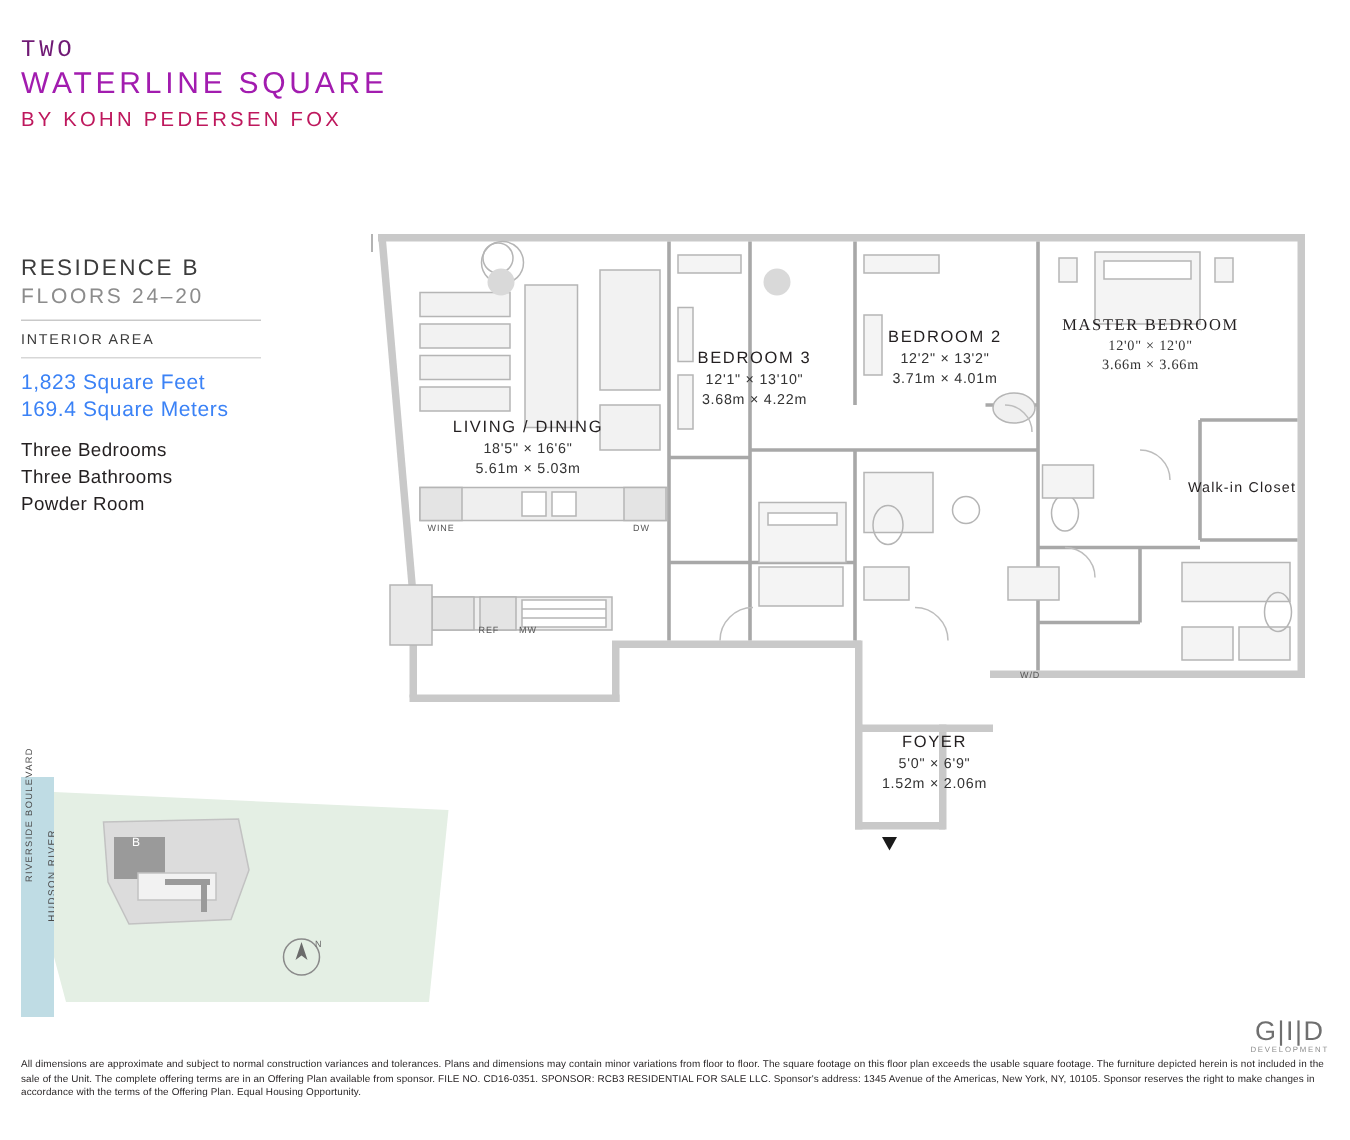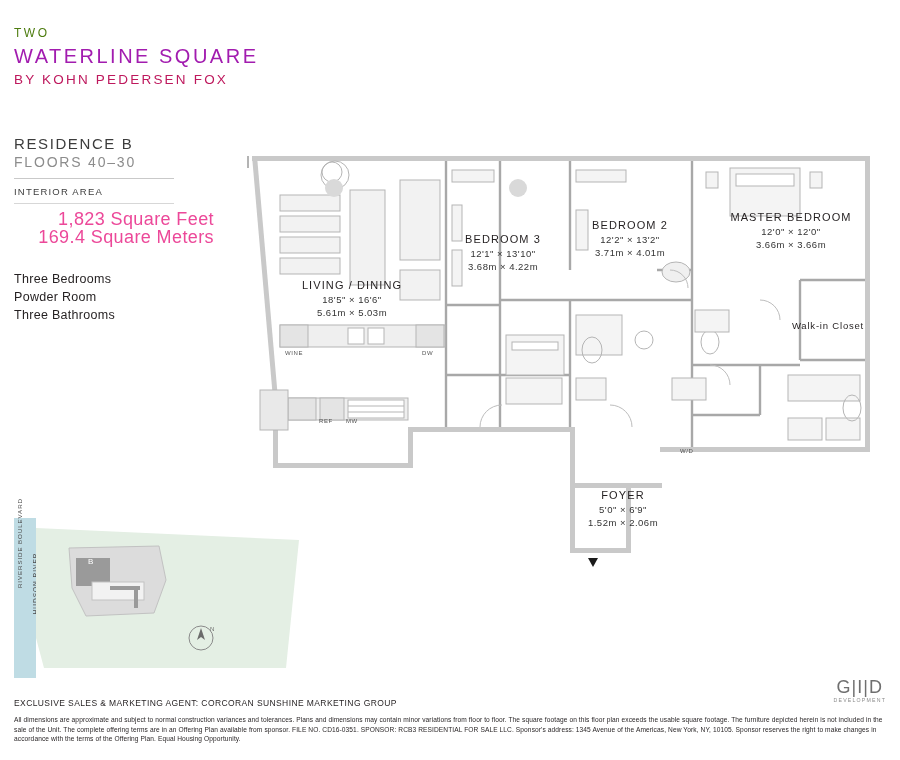--- a/index.html
+++ b/index.html
@@ -8,33 +8,33 @@
     width: 900px; height: 760px;
     background: #ffffff;
     font-family: "Liberation Sans", sans-serif;
     color: #231f20;
     position: relative;
     overflow: hidden;
   }
 
   
   #header { position: absolute; left: 14px; top: 22px; }
-  #header .line1 { font-size: 12px; letter-spacing: 2.5px; color: #4d7c0f; line-height: 22px; }
+  #header .line1 { font-size: 16px; letter-spacing: 2.5px; color: #701a75; line-height: 22px; font-family: Liberation Mono, monospace; }
   #header .line2 { font-size: 20px; letter-spacing: 2.5px; color: #a21caf; line-height: 24px; }
   #header .line3 { font-size: 13.5px; letter-spacing: 2.2px; color: #be185d; line-height: 20px; margin-top: 2px; }
 
   
   #info { position: absolute; left: 14px; top: 134px; width: 200px; }
-  #info .res { font-size: 15px; letter-spacing: 1.6px; color: #3c3c3c; line-height: 19px; }
+  #info .res { font-size: 15px; letter-spacing: 1.6px; color: #3c3c3c; line-height: 19px; margin-top: 35px; }
   #info .floors { font-size: 14px; letter-spacing: 1.8px; color: #8c8c8c; line-height: 19px; }
   #info .rule { border-bottom: 1px solid #c9c9c9; margin: 6px 0 7px 0; width: 160px; }
   #info .interior-label { font-size: 9.5px; letter-spacing: 1.2px; color: #3c3c3c; border-bottom: 1px solid #d7d7d7; padding-bottom: 6px; width: 160px; }
   #info .areas { margin-top: 6px; }
-  #info .areas div { font-size: 18px; letter-spacing: .4px; color: #ec4899; line-height: 18px; text-align: right; }
-  #info .rooms { margin-top: 24px; }
+  #info .areas div { font-size: 14px; letter-spacing: .4px; color: #3b82f6; line-height: 18px; }
+  #info .rooms { margin-top: 10px; }
   #info .rooms div { font-size: 12.5px; letter-spacing: .3px; color: #231f20; line-height: 18px; }
 
   
   #plan { position: absolute; left: 240px; top: 150px; width: 650px; height: 420px; }
   #plan svg { display: block; }
 
   .rlabel { position: absolute; text-align: center; pointer-events: none; }
   .rlabel .nm { font-size: 11px; letter-spacing: 1.1px; color: #231f20; line-height: 15px; }
   .rlabel .nm.sm { font-size: 9.5px; letter-spacing: .8px; }
   .rlabel .d1 { font-size: 9.5px; letter-spacing: .5px; color: #333; line-height: 13px; }
@@ -60,31 +60,31 @@
 <body>
 
 <div id="header">
   <div class="line1">TWO</div>
   <div class="line2">WATERLINE SQUARE</div>
   <div class="line3">BY KOHN PEDERSEN FOX</div>
 </div>
 
 <div id="info">
   <div class="res">RESIDENCE B</div>
-  <div class="floors">FLOORS 40–30</div>
+  <div class="floors">FLOORS 24–20</div>
   <div class="rule"></div>
   <div class="interior-label">INTERIOR AREA</div>
   <div class="areas">
     <div>1,823 Square Feet</div>
     <div>169.4 Square Meters</div>
   </div>
   <div class="rooms">
     <div>Three Bedrooms</div>
+    <div>Three Bathrooms</div>
     <div>Powder Room</div>
-    <div>Three Bathrooms</div>
   </div>
 </div>
 
 <div id="plan">
   <svg width="650" height="420" viewBox="0 0 650 420">
     <g stroke="#9a9a9a" stroke-width="1" fill="none">
 
       <path d="M8,18 L8,6 L8,6 Z"></path>
 
       <path d="M10,5 L452,5 L452,5 L452,300 L452,300" stroke="none" fill="none"></path>
@@ -228,21 +228,21 @@
     <div class="d1">12'1" × 13'10"</div>
     <div class="d2">3.68m × 4.22m</div>
   </div>
 
   <div class="rlabel" style="left:325px; top:68px; width:130px;">
     <div class="nm">BEDROOM 2</div>
     <div class="d1">12'2" × 13'2"</div>
     <div class="d2">3.71m × 4.01m</div>
   </div>
 
-  <div class="rlabel" style="left:471px; top:60px; width:160px;">
+  <div class="rlabel" style="left:447px; top:60px; width:160px;font-family:Liberation Serif, serif;">
     <div class="nm">MASTER BEDROOM</div>
     <div class="d1">12'0" × 12'0"</div>
     <div class="d2">3.66m × 3.66m</div>
   </div>
 
   <div class="rlabel" style="left:328px; top:338px; width:110px;">
     <div class="nm">FOYER</div>
     <div class="d1">5'0" × 6'9"</div>
     <div class="d2">1.52m × 2.06m</div>
   </div>
@@ -275,15 +275,14 @@
   <div style="position:absolute; left:74px; top:39px; font-size:8px; color:#ffffff; letter-spacing:.5px;">B</div>
   <div style="position:absolute; left:2px; top:70px; width:120px; transform:rotate(-90deg); transform-origin:left top; font-size:6.2px; letter-spacing:.9px; color:#4a4a4a;">RIVERSIDE BOULEVARD</div>
 </div>
 
 <div id="logo">
   <div class="gid">G|I|D</div>
   <div class="dev">DEVELOPMENT</div>
 </div>
 
 <div id="footer">
-  <div class="agent">EXCLUSIVE SALES &amp; MARKETING AGENT: CORCORAN SUNSHINE MARKETING GROUP</div>
   <div class="disc">All dimensions are approximate and subject to normal construction variances and tolerances. Plans and dimensions may contain minor variations from floor to floor. The square footage on this floor plan exceeds the usable square footage. The furniture depicted herein is not included in the sale of the Unit. The complete offering terms are in an Offering Plan available from sponsor. FILE NO. CD16-0351. SPONSOR: RCB3 RESIDENTIAL FOR SALE LLC. Sponsor's address: 1345 Avenue of the Americas, New York, NY, 10105. Sponsor reserves the right to make changes in accordance with the terms of the Offering Plan. Equal Housing Opportunity.</div>
 </div>
 
 </body></html>

